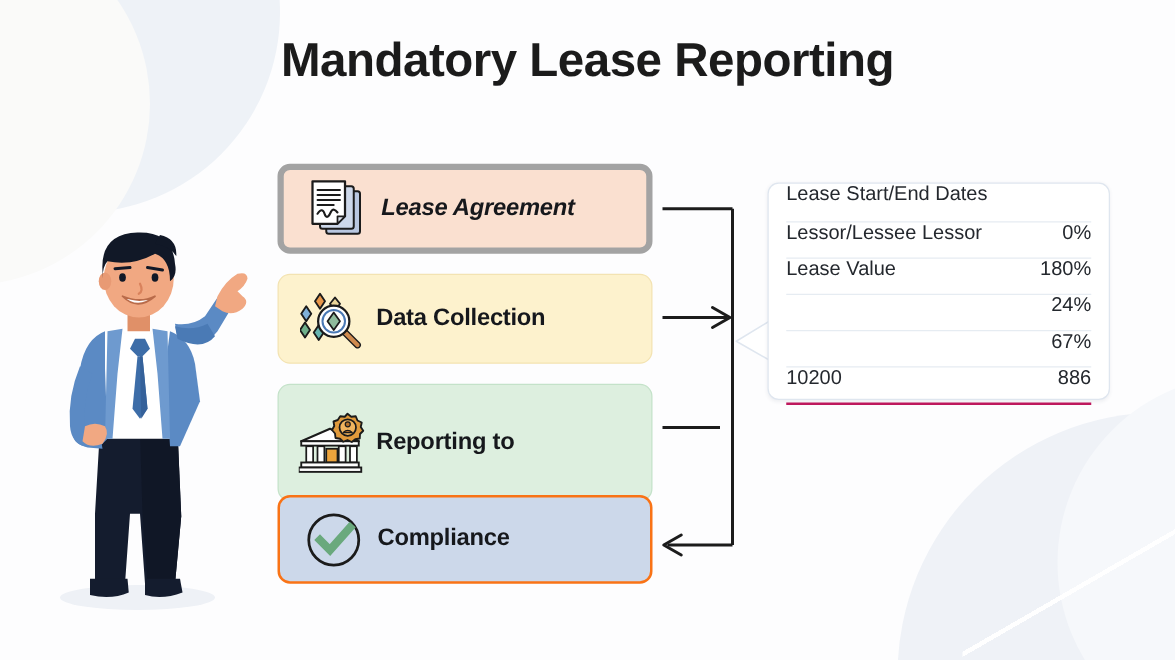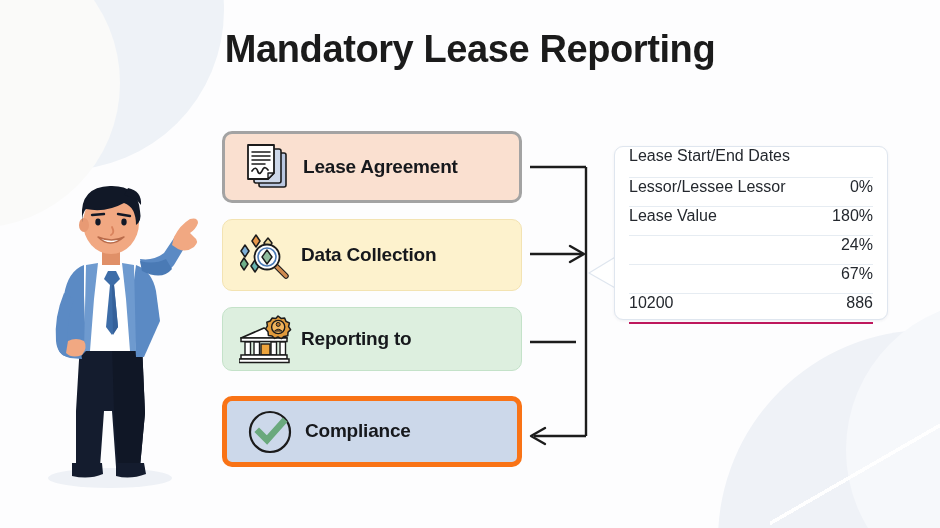--- a/index.html
+++ b/index.html
@@ -89,24 +89,24 @@
     justify-content: center;
   }
   .step-label {
     font-size: 19px;
     font-weight: bold;
     color: #16181c;
     line-height: 1.16;
     letter-spacing: -0.2px;
     margin-left: 4px;
   }
-  .step-0 { top: 0px;   height: 72px; background: #fae0d0; border: 3px solid #a3a3a3; }
+  .step-0 { top: 0px;   height: 72px; background: #fae0d0; border: 5px solid #a3a3a3; font-style: italic; }
   .step-1 { top: 88px;  height: 72px; background: #fdf2cd; border: 1px solid #f3e3b2; text-align: center; }
-  .step-2 { top: 176px; height: 64px; background: #ddefdf; border: 1px solid #c4e2c9; }
-  .step-3 { top: 265px; height: 71px; background: #ccd8ea; border: 5px solid #f97316; }
+  .step-2 { top: 176px; height: 94px; background: #ddefdf; border: 1px solid #c4e2c9; }
+  .step-3 { top: 265px; height: 71px; background: #ccd8ea; border: 2px solid #f97316; }
 
   
   .connectors { position: absolute; left: 520px; top: 130px; }
 
   
   .panel {
     position: absolute;
     left: 614px; top: 146px;
     width: 274px; height: 174px;
     background: #ffffff;

